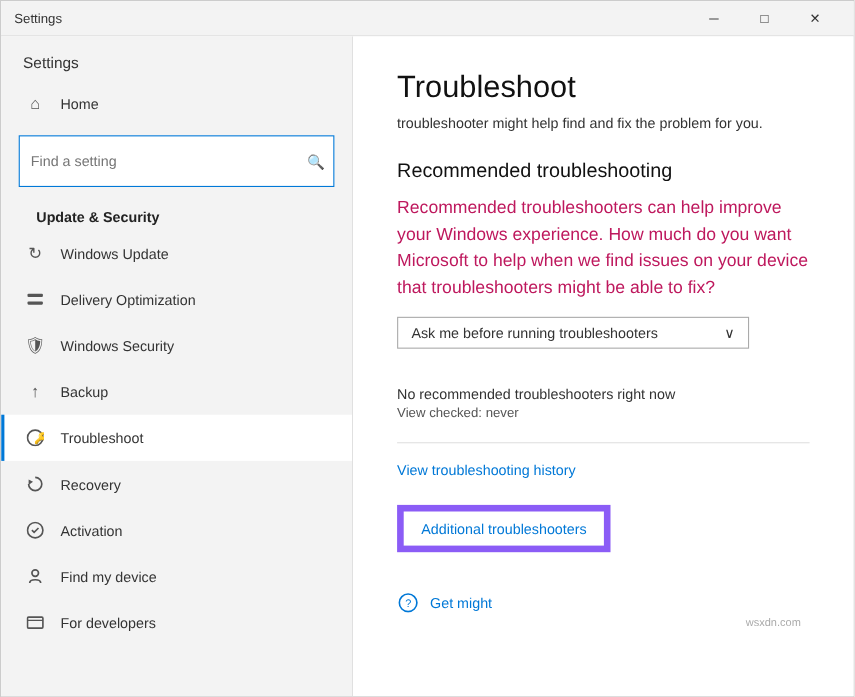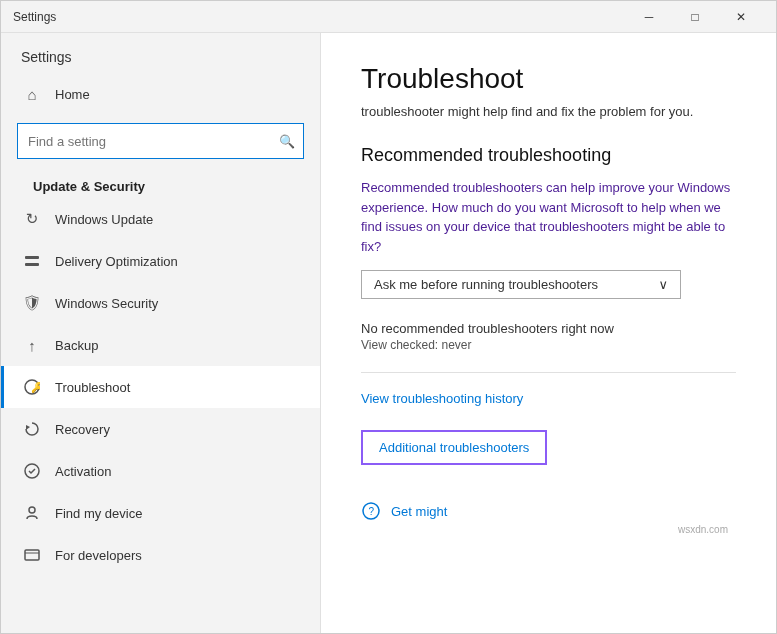--- a/index.html
+++ b/index.html
@@ -68,21 +68,21 @@
       padding: 16px 20px 8px;
       font-size: 14px;
       color: #333;
     }
     .search-box {
       margin: 8px 16px 12px;
       position: relative;
     }
     .search-box input {
       width: 100%;
-      height: 36px;
+      height: 47px;
       border: 1.5px solid #0078d7;
       padding: 0 32px 0 10px;
       font-size: 13px;
       background: #fff;
       outline: none;
       color: #333;
     }
     .search-box .search-icon {
       position: absolute;
       right: 8px;
@@ -142,37 +142,37 @@
       margin-bottom: 24px;
       line-height: 1.4;
     }
     .section-title {
       font-size: 18px;
       font-weight: 400;
       color: #111;
       margin-bottom: 12px;
     }
     .description {
-      font-size: 13px;
-      color: #4c1d95;
+      font-size: 16px;
+      color: #be185d;
       line-height: 1.5;
       margin-bottom: 14px;
     }
     .dropdown {
       display: flex;
       align-items: center;
       justify-content: space-between;
       border: 1px solid #aaa;
       padding: 6px 12px;
       width: 320px;
       font-size: 13px;
       color: #333;
       cursor: pointer;
       background: #fff;
-      margin-bottom: 22px;
+      margin-bottom: 34px;
     }
     .status-text {
       font-size: 13px;
       color: #333;
       margin-bottom: 2px;
     }
     .status-sub {
       font-size: 12px;
       color: #555;
       margin-bottom: 20px;
@@ -189,21 +189,21 @@
       text-decoration: none;
       display: inline-block;
       margin-bottom: 16px;
     }
     .link-highlight {
       color: #0078d7;
       font-size: 13px;
       cursor: pointer;
       text-decoration: none;
       display: inline-block;
-      border: 2px solid #8b5cf6;
+      border: 6px solid #8b5cf6;
       padding: 8px 16px;
       margin-bottom: 16px;
     }
     .bottom-links {
       display: flex;
       flex-direction: column;
       gap: 10px;
       margin-top: 8px;
     }
     .bottom-link-item {

